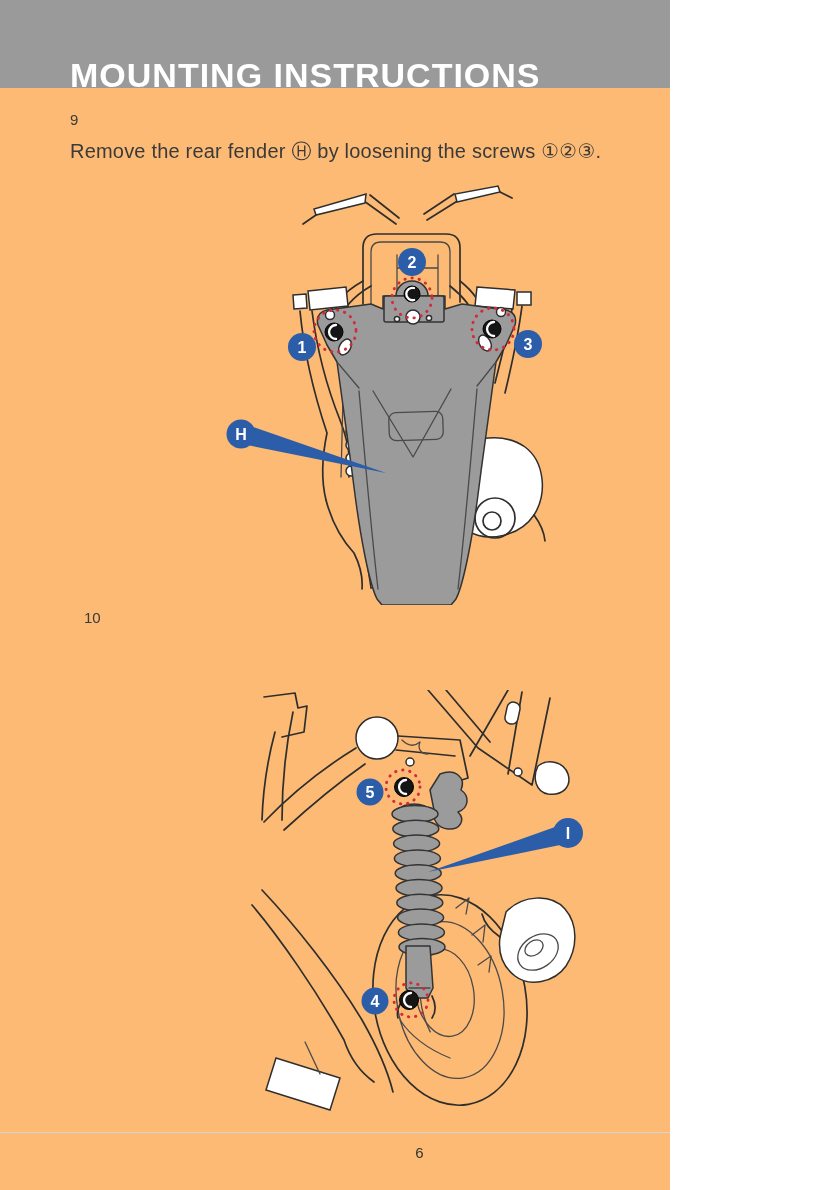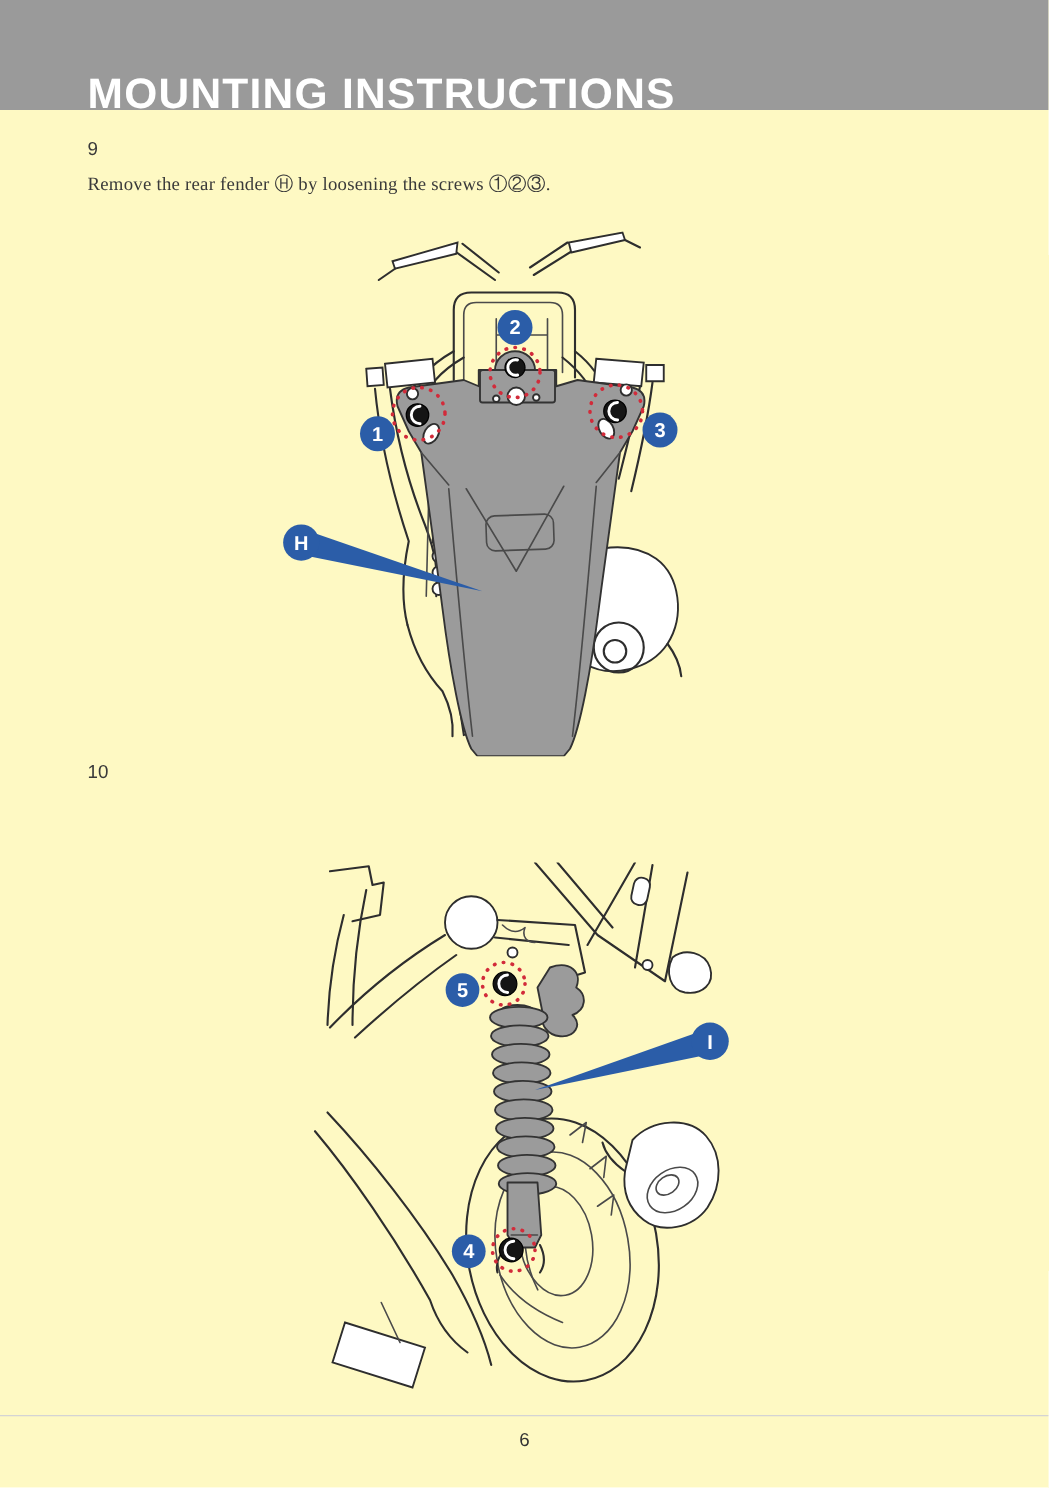--- a/index.html
+++ b/index.html
@@ -6,33 +6,33 @@
     --banner:#9a9a9a;
     --blue:#2b5da8;
     --red:#d22b3a;
     --grayfill:#9b9b9b;
     --line:#2e2e2e;
     --text:#3a3a3a;
   }
   *{box-sizing:border-box;}
   html,body{margin:0;padding:0;background:#fff;}
   body{font-family:"Liberation Sans","DejaVu Sans",sans-serif;}
-  .page{position:relative;width:839px;height:1190px;background:#fef9c3;overflow:hidden;}
+  .page{position:relative;width:670px;height:1190px;background:#fdba74;overflow:hidden;}
 
   
   .banner{position:absolute;top:0;left:0;width:839px;height:88px;background:var(--banner);overflow:hidden;}
   .banner h1{position:absolute;left:70px;bottom:-7px;margin:0;font-size:34px;font-weight:bold;
              color:#ffffff;letter-spacing:1px;white-space:nowrap;line-height:1.15;}
 
   
   .step{position:absolute;left:70px;color:var(--text);}
   .step .num{margin:0 0 10px 0;font-size:15px;line-height:1.1;}
-  .step .txt{margin:0;font-size:15px;line-height:1.25;letter-spacing:0.2px;font-family:Liberation Serif, serif;}
+  .step .txt{margin:0;font-size:20px;line-height:1.25;letter-spacing:0.2px;}
   .step1{top:112px;}
-  .step2{top:610px;}
+  .step2{top:610px;margin-left:14px;}
 
   
   .fig{position:absolute;}
   .fig1{left:200px;top:185px;width:420px;height:420px;}
   .fig2{left:250px;top:690px;width:360px;height:430px;}
 
   svg .ln{stroke:var(--line);stroke-width:1.7;fill:none;stroke-linecap:round;stroke-linejoin:round;}
   svg .ln-thin{stroke:#4a4a4a;stroke-width:1.3;fill:none;stroke-linecap:round;stroke-linejoin:round;}
   svg .wht{fill:#ffffff;stroke:var(--line);stroke-width:1.5;}
   svg .gray{fill:var(--grayfill);stroke:#333333;stroke-width:1.5;stroke-linejoin:round;}

